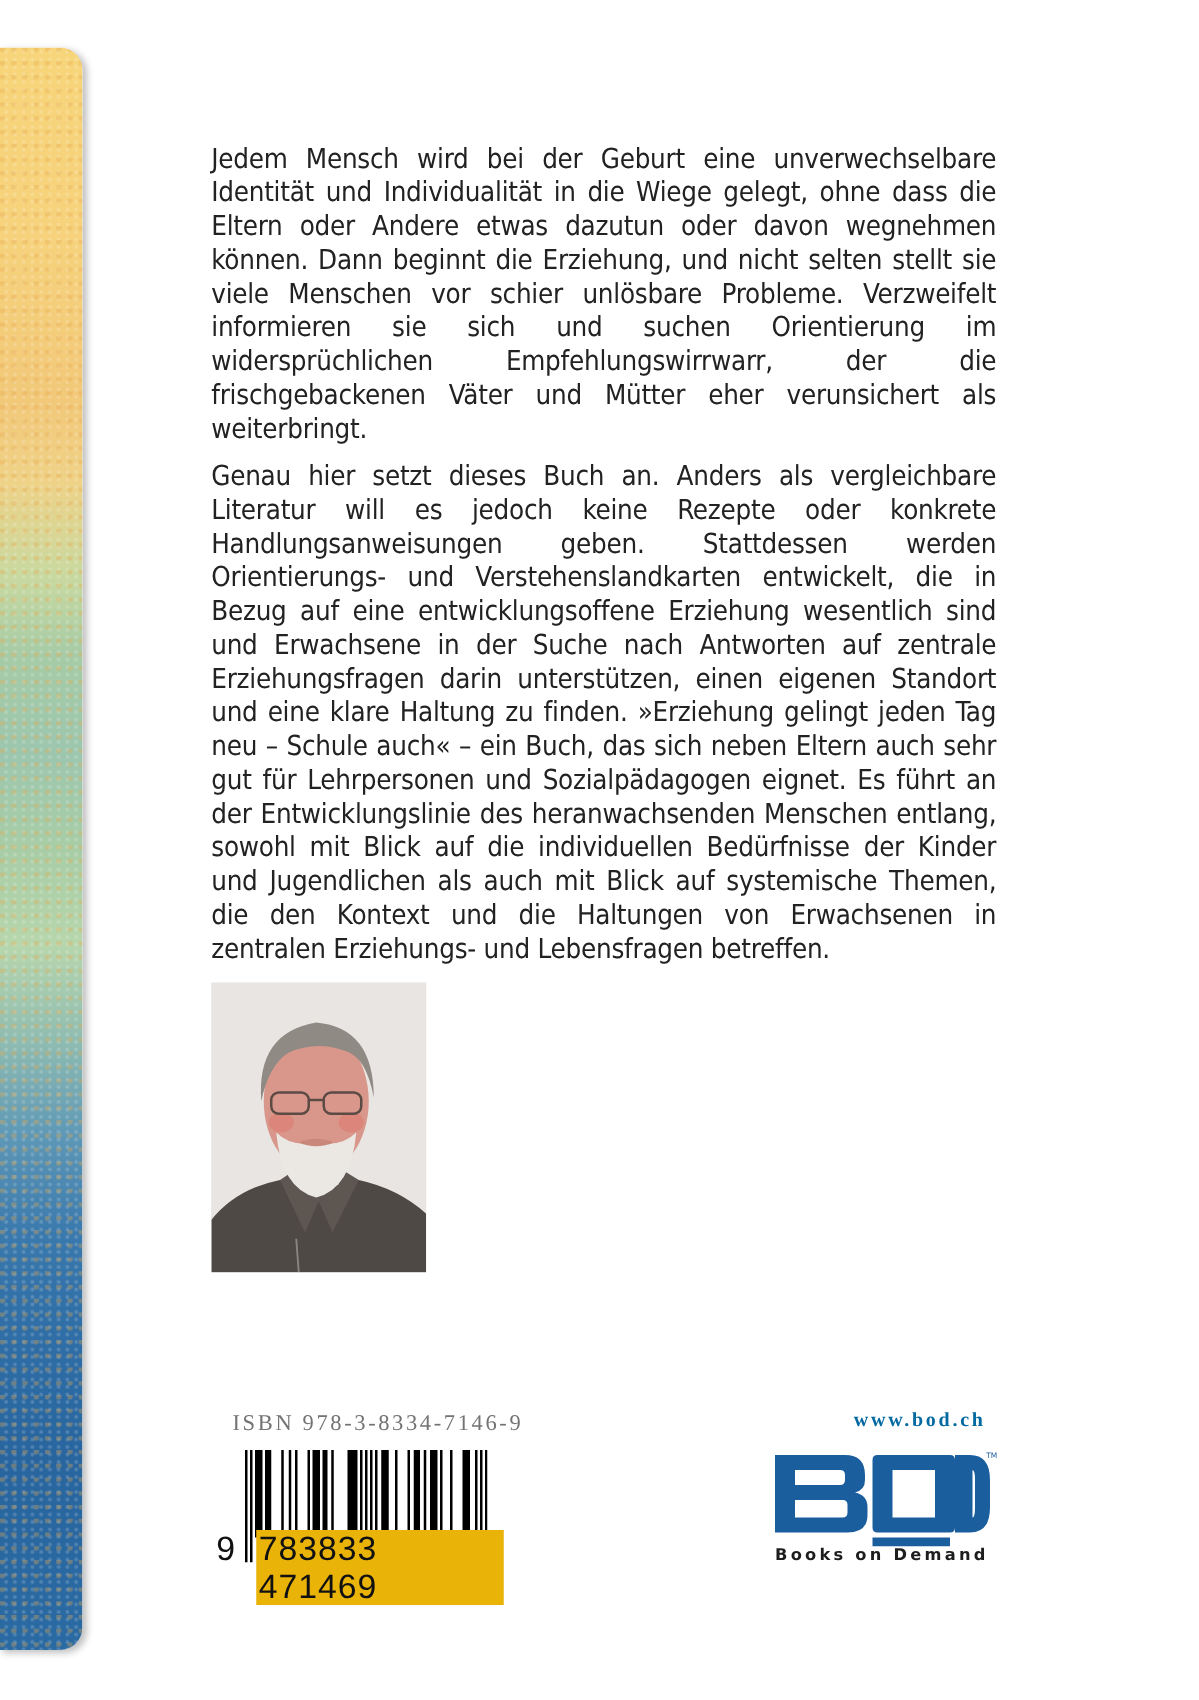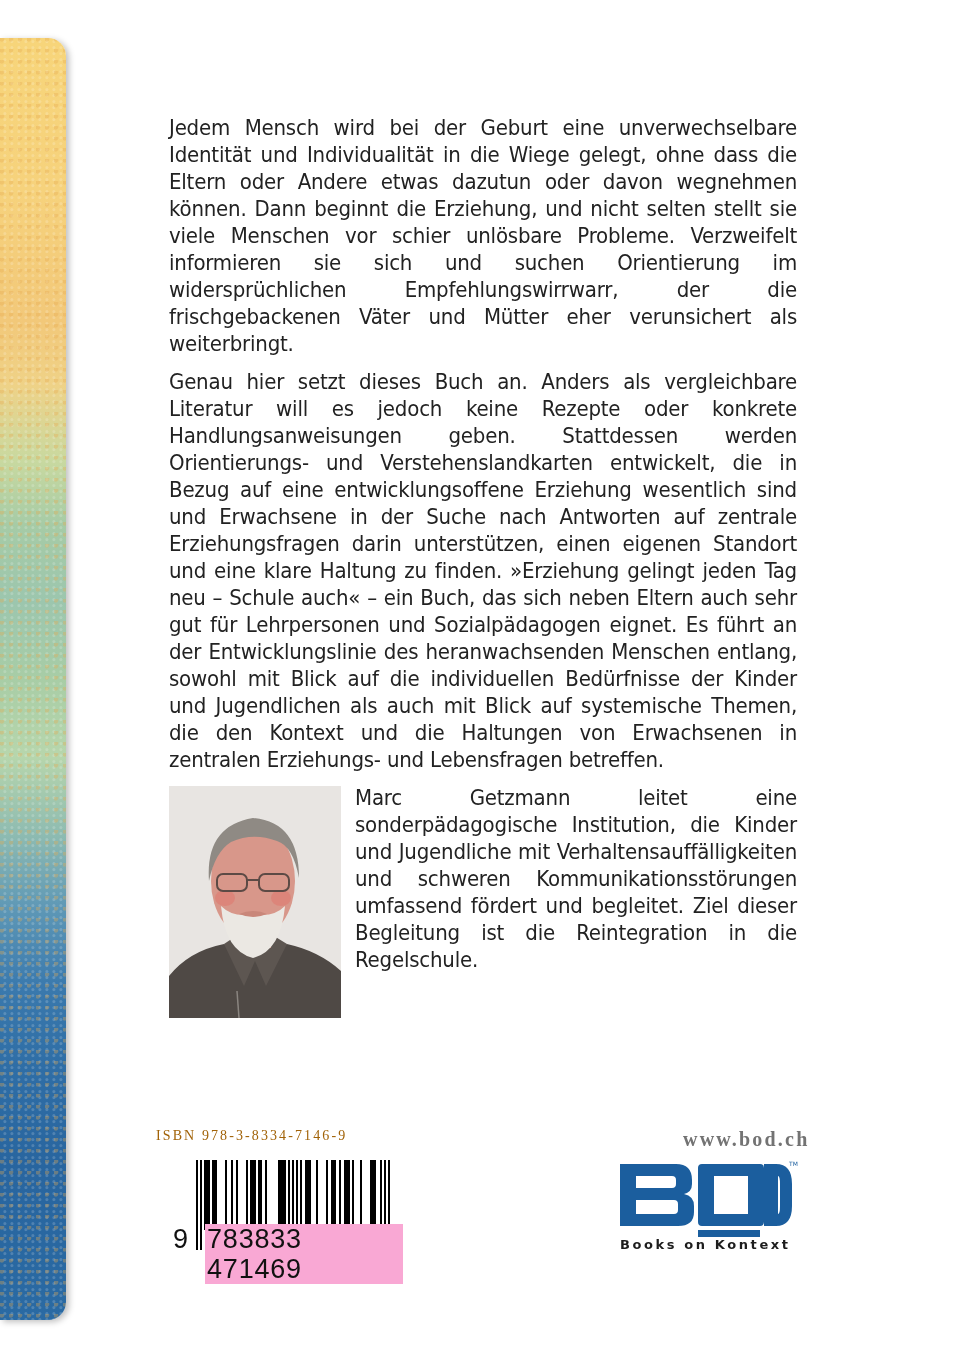--- a/index.html
+++ b/index.html
@@ -31,38 +31,38 @@
   .content p { margin: 0 0 11px 0; }
   .bio { position: relative; }
   .photo {
     float: left; width: 172px; height: 232px;
     margin: 2px 14px 2px 0;
     background: #e9e6e3; position: relative; overflow: hidden;
   }
   .photo svg { display: block; }
   .bio p { margin: 0; }
   .isbn-text {
-    position: absolute; left: 156px; top: 1128px;
+    position: absolute; left: 186px; top: 1128px;
     font-family: "Liberation Serif", "DejaVu Serif", serif;
-    font-size: 14px; letter-spacing: 2.1px; color: #a16207;
+    font-size: 18px; letter-spacing: 2.1px; color: #737373;
   }
   .barcode {
     position: absolute; left: 196px; top: 1160px; width: 194px; height: 95px;
   }
   .barcode-bars { position: absolute; left: 0; top: 0; width: 194px; height: 90px; }
   .barcode-digits {
     position: absolute; left: -23px; top: 64px; width: 230px; height: 30px;
     font-family: "Liberation Sans", sans-serif; font-size: 27px; line-height: 30px; color: #111;
   }
   .bd-first { position: absolute; left: 0; top: 0; background: #fff; padding-right: 3px; }
-  .bd-rest { position: absolute; left: 32px; top: 0; background: #f9a8d4; letter-spacing: 0.8px; padding: 0 2px; }
+  .bd-rest { position: absolute; left: 32px; top: 0; background: #eab308; letter-spacing: 0.8px; padding: 0 2px; }
   .url {
     position: absolute; left: 683px; top: 1128px;
     font-family: "Liberation Serif", "DejaVu Serif", serif;
-    font-size: 20px; letter-spacing: 2.2px; color: #737373; font-weight: bold;
+    font-size: 16px; letter-spacing: 2.2px; color: #0369a1; font-weight: bold;
   }
   .logo { position: absolute; left: 618px; top: 1160px; width: 182px; height: 100px; }
   .logo-tagline {
     position: absolute; left: 2px; top: 77px; width: 178px;
     font-family: "DejaVu Sans", sans-serif; font-weight: bold; font-size: 13px;
     letter-spacing: 2.6px; color: #1d1d1d; white-space: nowrap;
   }
 </style>
 </head>
 <body>
@@ -92,21 +92,20 @@
         <ellipse cx="112" cy="112" rx="10" ry="8" fill="#e07a70" opacity="0.6"></ellipse>
 
         <rect x="48" y="88" width="30" height="17" rx="6" fill="none" stroke="#5c4a45" stroke-width="2"></rect>
         <rect x="90" y="88" width="30" height="17" rx="6" fill="none" stroke="#5c4a45" stroke-width="2"></rect>
         <line x1="78" y1="94" x2="90" y2="94" stroke="#5c4a45" stroke-width="2"></line>
 
         <path d="M52 120 Q56 165 84 172 Q112 165 116 120 Q104 132 84 128 Q64 132 52 120 Z" fill="#ebe8e3"></path>
         <path d="M70 128 Q84 122 98 128 Q84 134 70 128 Z" fill="#c9877a"></path>
       </svg>
     </div>
-    <p>Marc Getzmann leitet eine sonderpädagogische Institution, die Kinder und Jugendliche mit Verhaltensauffälligkeiten und schweren Kommunikationsstörungen umfassend fördert und begleitet. Ziel dieser Begleitung ist die Reintegration in die Regelschule.</p>
   </div>
 </div>
 
 <div class="isbn-text">ISBN 978-3-8334-7146-9</div>
 
 <div class="barcode">
   <svg class="barcode-bars" viewBox="0 0 194 90" preserveAspectRatio="none">
     <g fill="#000">
       <rect x="0" y="0" width="2" height="90"></rect>
       <rect x="4" y="0" width="2" height="90"></rect>
@@ -156,14 +155,14 @@
 
       <path d="M80 4 H138 Q142 4 142 8 V62 Q142 66 138 66 H80 Q76 66 76 62 V8 Q76 4 80 4 Z
                M92 16 V54 H126 V16 Z" fill-rule="evenodd" transform="translate(4,0)"></path>
 
       <rect x="80" y="70" width="62" height="7"></rect>
 
       <path d="M148 4 H160 Q176 4 176 24 V46 Q176 66 160 66 H148 Z M162 16 V54 Q164 54 164 46 V24 Q164 16 162 16 Z" fill-rule="evenodd" transform="translate(-2,0)"></path>
     </g>
     <text x="171" y="6" font-size="6" font-family="DejaVu Sans, sans-serif" fill="#1b5e9e">TM</text>
   </svg>
-  <div class="logo-tagline">Books on Kontext</div>
+  <div class="logo-tagline">Books on Demand</div>
 </div>
 
 </body></html>

